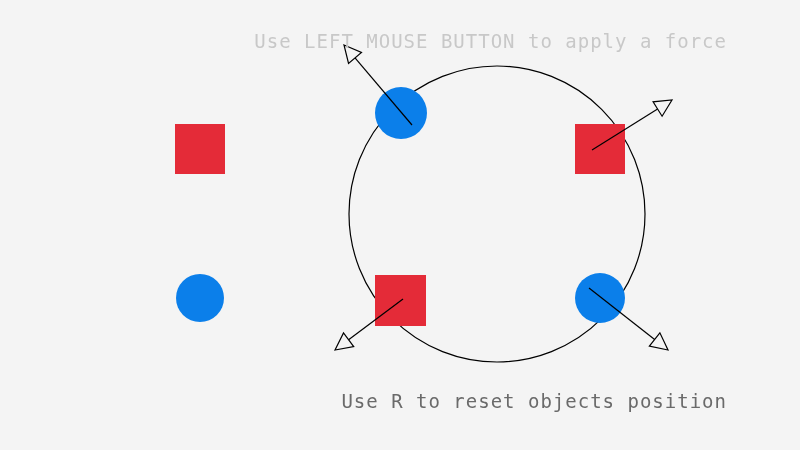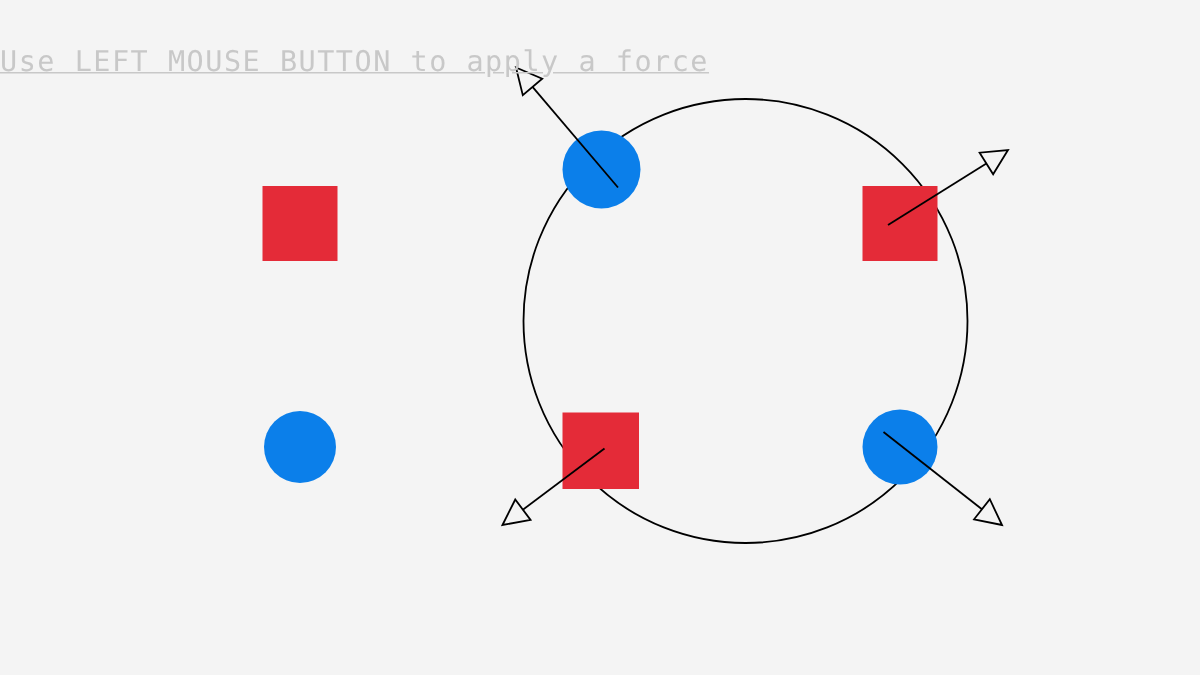--- a/index.html
+++ b/index.html
@@ -20,26 +20,25 @@
     position: absolute;
     left: 0;
     top: 0;
     width: 800px;
     height: 450px;
     display: block;
   }
   .hint {
     position: absolute;
     width: 727px;
-    text-align: left;
+    text-align: right;
     font-family: "DejaVu Sans Mono", "Liberation Mono", monospace;
     letter-spacing: 1px;
     white-space: pre;
     user-select: none;
-    text-decoration: underline;
   }
   #hint-top {
     top: 30px;
     font-size: 19px;
     color: #c8c8c8;
   }
   #hint-bottom {
     top: 390px;
     font-size: 19px;
     color: #6a6a6a;
@@ -77,14 +76,15 @@
         </g>
         <g>
           <line x1="589" y1="288" x2="654.6267161893194" y2="339.504511439719" stroke="#000000" stroke-width="1.2"></line>
           <polygon points="668,350 649.3789719091789,346.1911533450593 659.8744604694599,332.8178695343787" fill="none" stroke="#000000" stroke-width="1.2" stroke-linejoin="miter"></polygon>
         </g>
       </g>
   </svg>
 
   <div class="hint" id="hint-top" style="color: rgb(200, 200, 200);">Use LEFT MOUSE BUTTON to apply a force</div>
 
+  <div class="hint" id="hint-bottom" style="color: rgb(106, 106, 106);">Use R to reset objects position</div>
 
 </div>
 
 </body></html>

